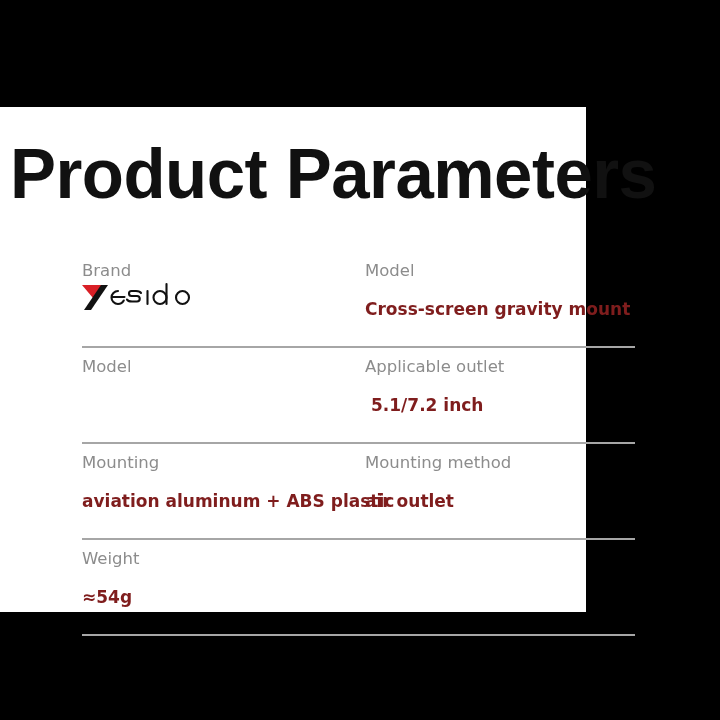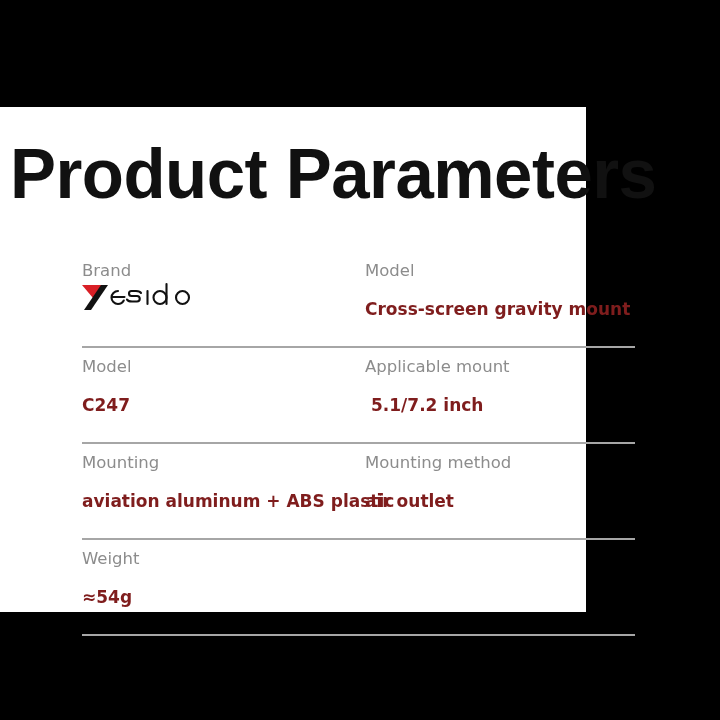--- a/index.html
+++ b/index.html
@@ -172,24 +172,23 @@
         </div>
         <div class="spec-cell right wide">
           <span class="spec-label">Model</span>
           <span class="spec-value">Cross-screen gravity mount</span>
         </div>
       </div>
 
       <div class="spec-row">
         <div class="spec-cell left narrow">
           <span class="spec-label">Model</span>
-          <span class="spec-value">C247</span>
-        </div>
-        <div class="spec-cell right wide">
-          <span class="spec-label">Applicable mount</span>
+        </div>
+        <div class="spec-cell right wide">
+          <span class="spec-label">Applicable outlet</span>
           <span class="spec-value indented">5.1/7.2 inch</span>
         </div>
       </div>
 
       <div class="spec-row">
         <div class="spec-cell left narrow">
           <span class="spec-label">Mounting</span>
           <span class="spec-value">aviation aluminum + ABS plastic</span>
         </div>
         <div class="spec-cell right wide">

